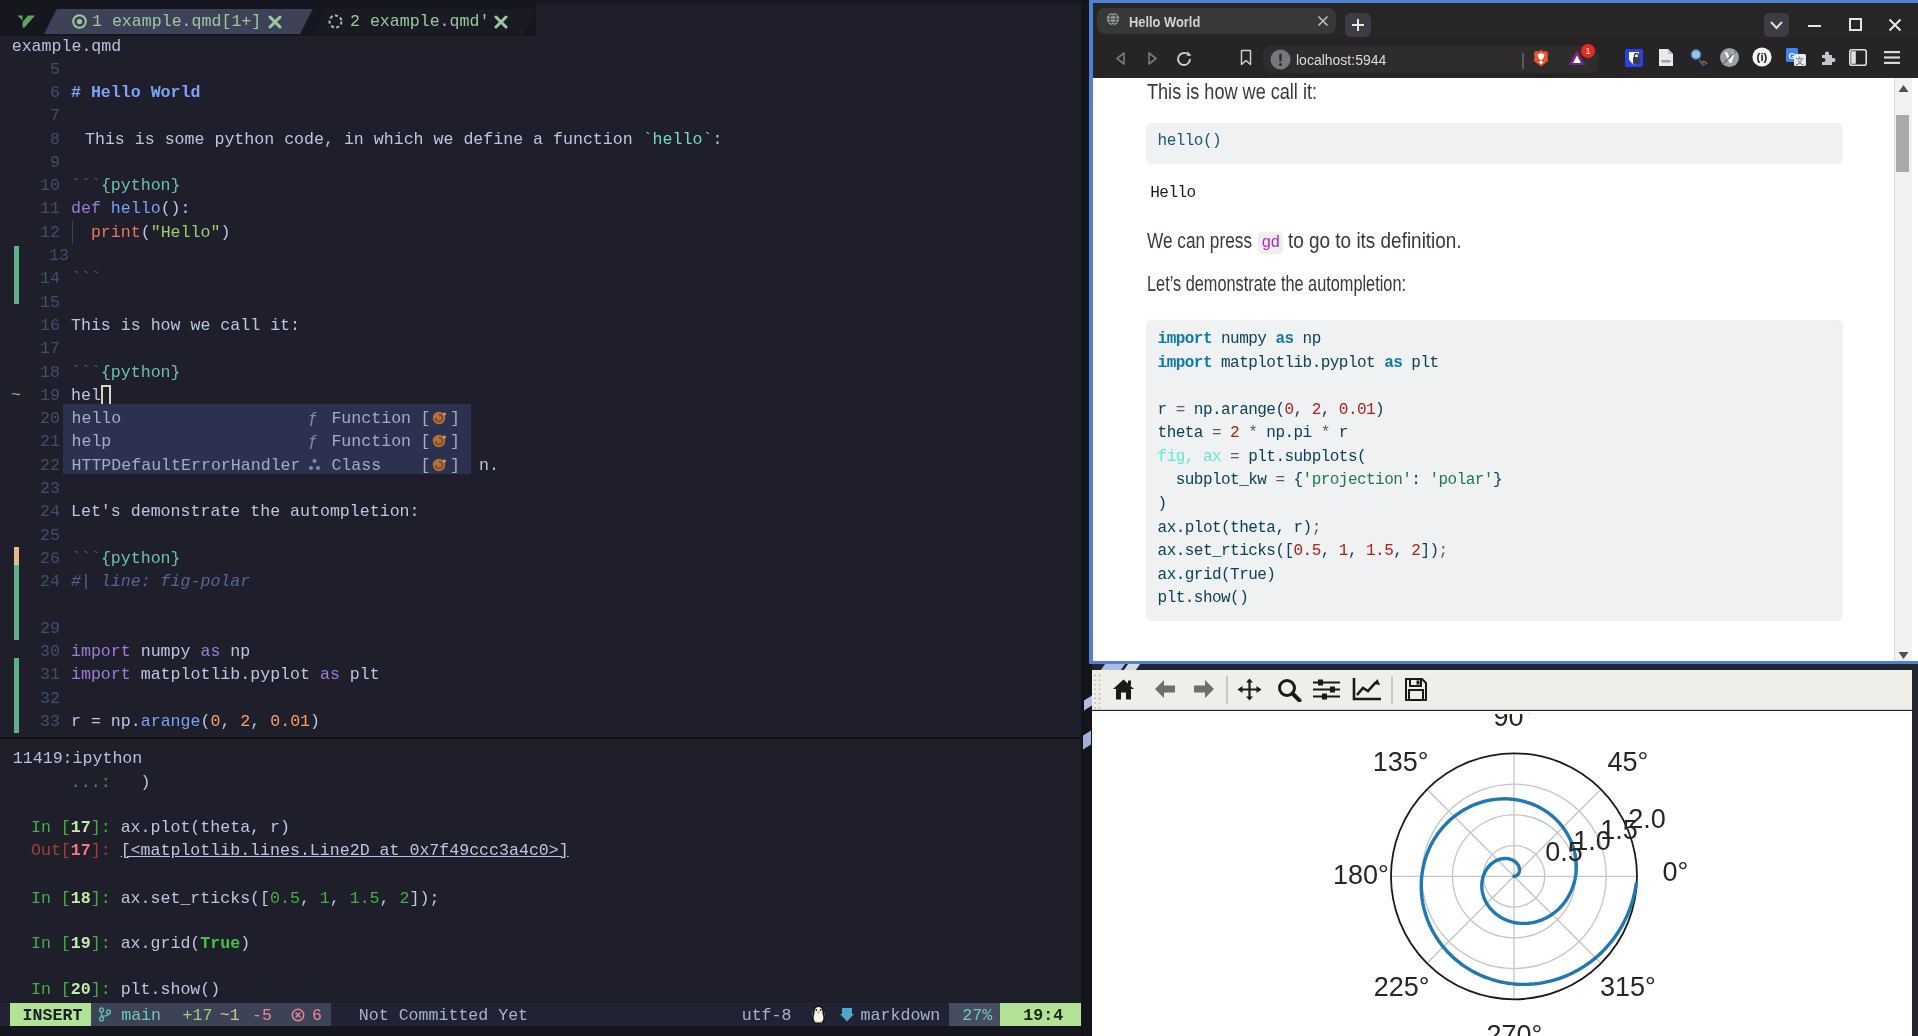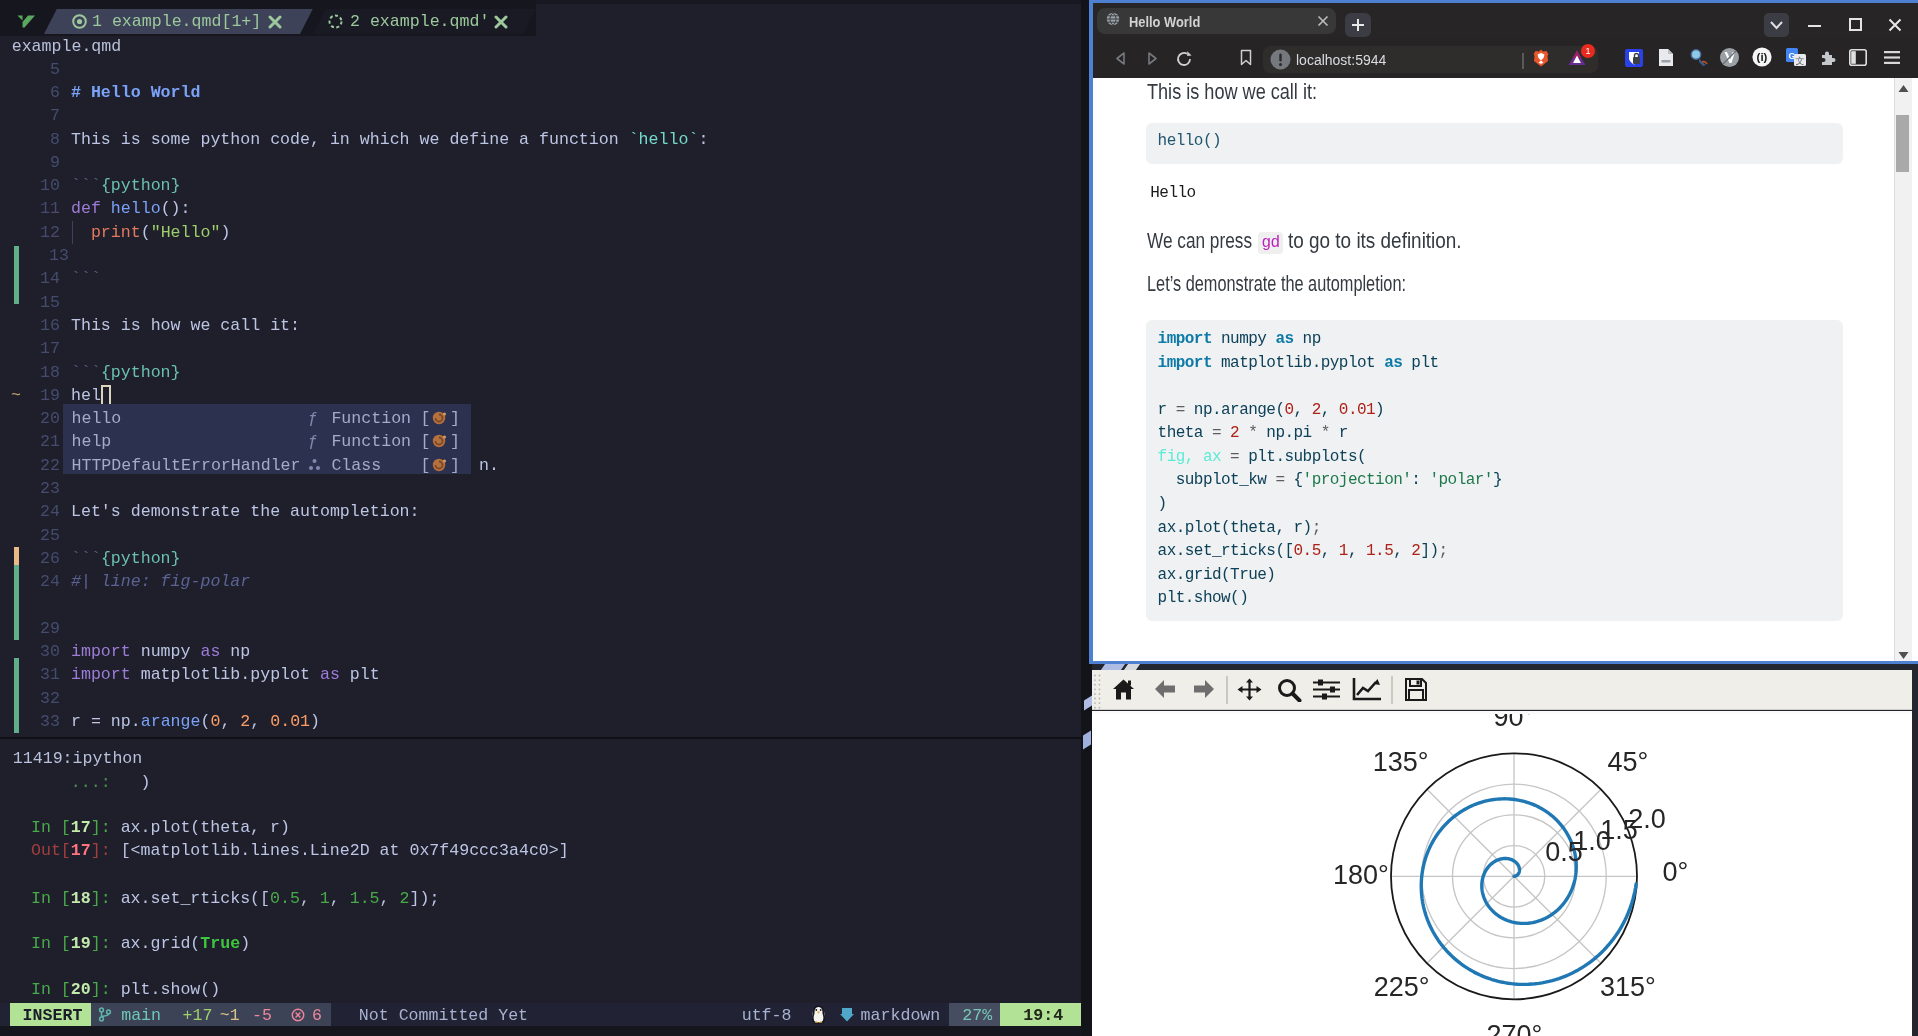--- a/index.html
+++ b/index.html
@@ -36,21 +36,21 @@
     </svg>
 <div class="mono a" style="left:11.7px;top:34.5px;color:#b8c0da">example.qmd</div>
 <div class="a" style="left:14px;top:246px;width:4.5px;height:57.60000000000002px;background:#5fb08a"></div>
 <div class="a" style="left:14px;top:547px;width:4.5px;height:17.700000000000045px;background:#e8bb88"></div>
 <div class="a" style="left:14px;top:564.7px;width:4.5px;height:75.29999999999995px;background:#5fb08a"></div>
 <div class="a" style="left:14px;top:658px;width:4.5px;height:75px;background:#5fb08a"></div>
 <div class="mono a" style="left:11px;top:383.8px;color:#c0a36e">~</div>
 <div class="row mono" style="top:57.6px"><span class="ln" style="left:0;width:60.0px">5</span><span class="code" style="left:71.0px"></span></div>
 <div class="row mono" style="top:80.8px"><span class="ln" style="left:0;width:60.0px">6</span><span class="code" style="left:71.0px"><span style="color:#7aa2f7;font-weight:bold;"># Hello World</span></span></div>
 <div class="row mono" style="top:104.2px"><span class="ln" style="left:0;width:60.0px">7</span><span class="code" style="left:71.0px"></span></div>
-<div class="row mono" style="top:127.5px"><span class="ln" style="left:0;width:60.0px">8</span><span class="code" style="left:71.0px"><span style="color:#bcc5e4;">This is some python code, in which we define a function </span><span style="color:#73daca;">`hello`</span><span style="color:#bcc5e4;">:</span></span></div>
+<div class="row mono" style="top:127.5px"><span class="ln" style="left:0;width:60.0px">8</span><span class="code" style="left:71.0px"><span style="color:#bcc5e4;margin-left:14px;">This is some python code, in which we define a function </span><span style="color:#73daca;">`hello`</span><span style="color:#bcc5e4;">:</span></span></div>
 <div class="row mono" style="top:150.8px"><span class="ln" style="left:0;width:60.0px">9</span><span class="code" style="left:71.0px"></span></div>
 <div class="row mono" style="top:174.0px"><span class="ln" style="left:0;width:60.0px">10</span><span class="code" style="left:71.0px"><span style="color:#565f89;">```</span><span style="color:#6ac0ad;">{python}</span></span></div>
 <div class="row mono" style="top:197.3px"><span class="ln" style="left:0;width:60.0px">11</span><span class="code" style="left:71.0px"><span style="color:#9d7cd8;">def</span><span style="color:#bcc5e4;"> </span><span style="color:#7aa2f7;">hello</span><span style="color:#bcc5e4;">():</span></span></div>
 <div class="row mono" style="top:220.7px"><span class="ln" style="left:0;width:60.0px">12</span><span class="code" style="left:71.0px"><span style="color:#e2795f;">  print</span><span style="color:#bcc5e4;">(</span><span style="color:#9ece6a;">"Hello"</span><span style="color:#bcc5e4;">)</span></span></div>
 <div class="row mono" style="top:244.0px"><span class="ln" style="left:9px;width:60.0px">13</span><span class="code" style="left:71.0px"></span></div>
 <div class="row mono" style="top:267.3px"><span class="ln" style="left:0;width:60.0px">14</span><span class="code" style="left:71.0px"><span style="color:#565f89;">```</span></span></div>
 <div class="row mono" style="top:290.6px"><span class="ln" style="left:0;width:60.0px">15</span><span class="code" style="left:71.0px"></span></div>
 <div class="row mono" style="top:313.9px"><span class="ln" style="left:0;width:60.0px">16</span><span class="code" style="left:71.0px"><span style="color:#bcc5e4;">This is how we call it:</span></span></div>
 <div class="row mono" style="top:337.2px"><span class="ln" style="left:0;width:60.0px">17</span><span class="code" style="left:71.0px"></span></div>
 <div class="row mono" style="top:360.5px"><span class="ln" style="left:0;width:60.0px">18</span><span class="code" style="left:71.0px"><span style="color:#565f89;">```</span><span style="color:#6ac0ad;">{python}</span></span></div>
@@ -88,21 +88,21 @@
         </svg></span><span class="code" style="left:331.4px;color:#a2abc8">Class</span><span class="code" style="left:420.4px;color:#a2abc8">[</span><span class="code" style="left:431px"><svg width="17" height="15" viewBox="0 0 17 15" style="vertical-align:-2px">
           <circle cx="8" cy="8" r="6.2" fill="#b5703d"></circle>
           <path d="M8 4.5 A3.5 3.5 0 1 1 4.5 8" fill="none" stroke="#7a4a28" stroke-width="1.8"></path>
           <circle cx="13.5" cy="4" r="1.6" fill="#d09a60"></circle>
         </svg></span><span class="code" style="left:450px;color:#a2abc8">]</span></div>
 <div class="mono a" style="left:479px;top:453.7px;color:#bcc5e4">n.</div>
 <div class="a" style="left:0;top:737px;width:1081px;height:2px;background:#0f0f16"></div>
 <div class="mono a" style="left:12.8px;top:747.1px;color:#b8c0da">11419:ipython</div>
 <div class="mono a" style="left:31.0px;top:770.6px"><span style="color:#4e8f4e;">    ...:   </span><span style="color:#bcc5e4;">)</span></div>
 <div class="mono a" style="left:31.0px;top:815.5px"><span style="color:#49aa4a;">In [</span><span style="color:#c3e9ab;font-weight:bold;">17</span><span style="color:#49aa4a;">]: </span><span style="color:#bcc5e4;">ax.plot(theta, r)</span></div>
-<div class="mono a" style="left:31.0px;top:839.1px"><span style="color:#a23e3e;">Out[</span><span style="color:#ff757f;font-weight:bold;">17</span><span style="color:#a23e3e;">]: </span><span style="color:#bcc5e4;">[&lt;matplotlib.lines.Line2D at 0x7f49ccc3a4c0&gt;]</span></div>
+<div class="mono a" style="left:31.0px;top:839.1px"><span style="color:#a23e3e;">Out[</span><span style="color:#ff757f;font-weight:bold;">17</span><span style="color:#a23e3e;">]: </span><span style="color:#bcc5e4;text-decoration:underline;">[&lt;matplotlib.lines.Line2D at 0x7f49ccc3a4c0&gt;]</span></div>
 <div class="mono a" style="left:31.0px;top:886.6px"><span style="color:#49aa4a;">In [</span><span style="color:#c3e9ab;font-weight:bold;">18</span><span style="color:#49aa4a;">]: </span><span style="color:#bcc5e4;">ax.set_rticks([</span><span style="color:#49aa4a;">0.5</span><span style="color:#bcc5e4;">, </span><span style="color:#49aa4a;">1</span><span style="color:#bcc5e4;">, </span><span style="color:#49aa4a;">1.5</span><span style="color:#bcc5e4;">, </span><span style="color:#49aa4a;">2</span><span style="color:#bcc5e4;">]);</span></div>
 <div class="mono a" style="left:31.0px;top:932.2px"><span style="color:#49aa4a;">In [</span><span style="color:#c3e9ab;font-weight:bold;">19</span><span style="color:#49aa4a;">]: </span><span style="color:#bcc5e4;">ax.grid(</span><span style="color:#3fc43f;font-weight:bold;">True</span><span style="color:#bcc5e4;">)</span></div>
 <div class="mono a" style="left:31.0px;top:977.9px"><span style="color:#49aa4a;">In [</span><span style="color:#c3e9ab;font-weight:bold;">20</span><span style="color:#49aa4a;">]: </span><span style="color:#bcc5e4;">plt.show()</span></div>
 <div class="a" style="left:0;top:1003px;width:1081px;height:22.5px;background:#212334"></div>
 <div class="a" style="left:10px;top:1003px;width:80.5px;height:22.5px;background:#b2e295"></div>
 <div class="mono a" style="left:22.6px;top:1003.5px;color:#1b1d2a;font-weight:bold">INSERT</div>
 <div class="a" style="left:90.5px;top:1003px;width:240.8px;height:22.5px;background:#3d4356"></div>
 <svg class="a" style="left:98px;top:1007px" width="14" height="15" viewBox="0 0 14 15">
 <circle cx="3.5" cy="3" r="1.9" fill="none" stroke="#5eb5a8" stroke-width="1.5"></circle>
       <circle cx="3.5" cy="12" r="1.9" fill="none" stroke="#5eb5a8" stroke-width="1.5"></circle>

